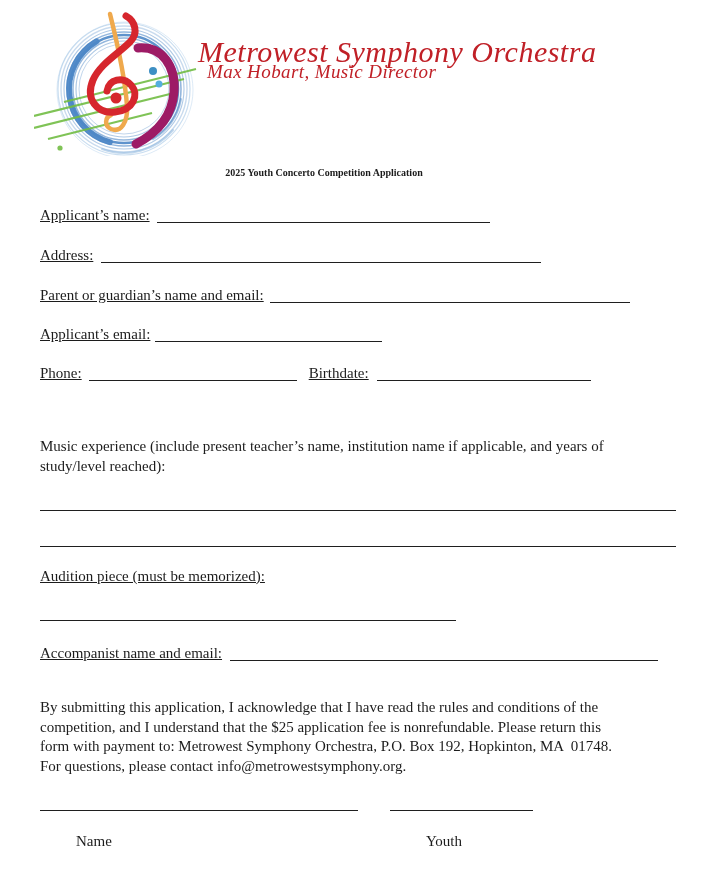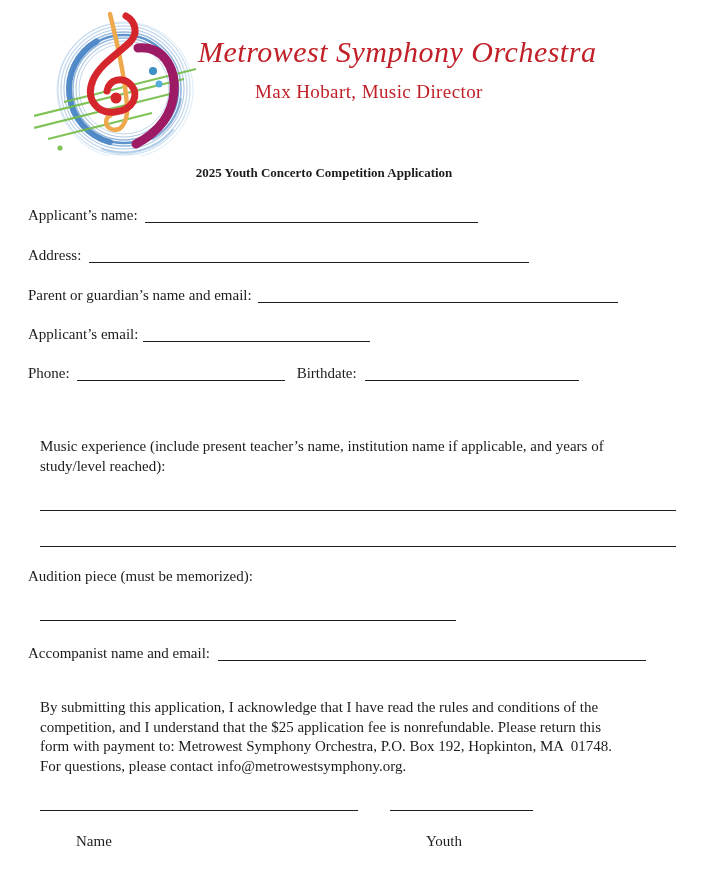--- a/index.html
+++ b/index.html
@@ -13,33 +13,33 @@
     overflow:hidden;
   }
   
   #logo{position:absolute;left:34px;top:6px;width:170px;height:150px;}
   .org-name{
     position:absolute;left:198px;top:38px;
     font-style:italic;font-size:30px;line-height:28px;
     letter-spacing:.5px;white-space:nowrap;
   }
   .director{
-    position:absolute;left:207px;top:80px;
-    font-size:19px;line-height:24px;
-    letter-spacing:.4px;white-space:nowrap;margin-left:48px;
+    position:absolute;left:207px;top:60px;
+    font-style:italic;font-size:19px;line-height:24px;
+    letter-spacing:.4px;white-space:nowrap;
   }
   
   .form-title{
     position:absolute;left:0;top:163px;width:648px;
-    text-align:center;font-weight:bold;font-size:13px;line-height:20px;
+    text-align:center;font-weight:bold;font-size:10px;line-height:20px;
   }
   
   .row{
-    position:absolute;left:28px;
-    line-height:20px;white-space:nowrap;
+    position:absolute;left:40px;
+    line-height:20px;white-space:nowrap;text-decoration:underline;
   }
   .fill{
     display:inline-block;height:11px;
     border-bottom:1.5px solid #1f1f1f;
     vertical-align:-3px;
   }
   .f-name{width:333px;margin-left:7px;}
   .f-address{width:440px;margin-left:8px;}
   .f-parent{width:360px;margin-left:6px;}
   .f-email{width:227px;margin-left:5px;}

